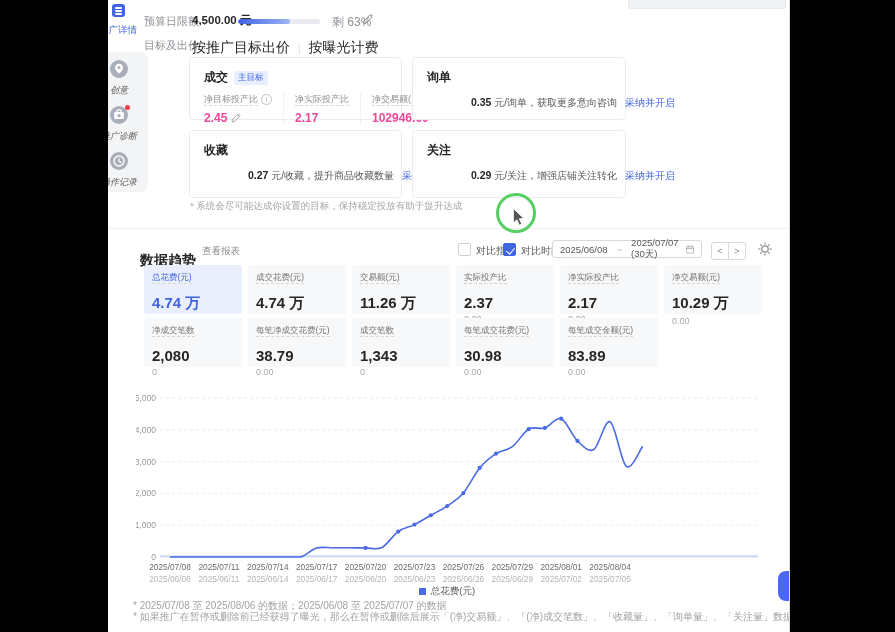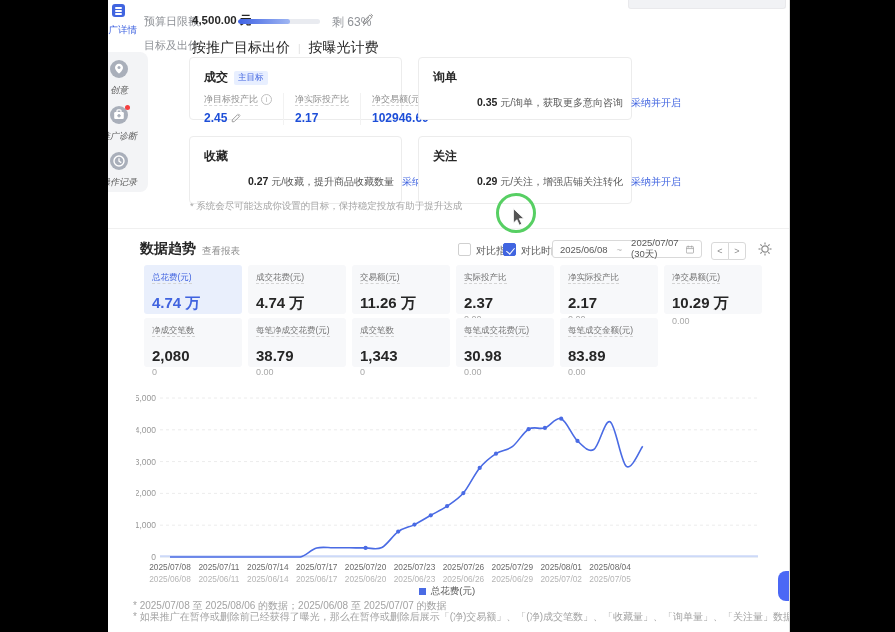--- a/index.html
+++ b/index.html
@@ -20,30 +20,30 @@
   .sb-item .lab{margin-top:2px;font-size:9px;color:#5c5c5c;white-space:nowrap;font-style:italic;}
   .red-dot{position:absolute;right:-2px;top:-1px;width:5px;height:5px;border-radius:50%;background:#f53f3f;}
   
   .g-lab{font-size:11px;color:#8e9196;}
   .bold-val{font-size:11.5px;font-weight:bold;color:#262626;}
   .pbar{width:82px;height:5px;background:#e9ebf0;border-radius:3px;overflow:hidden;}
   .pbar i{display:block;height:100%;border-radius:3px;background:linear-gradient(90deg,#3f62e4,#9fb6f2);}
   .opt{font-size:14px;color:#262626;}
   .opt-sep{color:#e0e0e0;margin:0 8px;font-size:10px;}
   
-  .gc-grid{left:81px;top:57px;width:433px;display:grid;grid-template-columns:213px 214px;grid-template-rows:63px 68px;gap:16px;}
+  .gc-grid{left:81px;top:57px;width:433px;display:grid;grid-template-columns:213px 214px;grid-template-rows:63px 68px;gap:10px;}
   .gcard{border:1px solid #ececec;border-radius:4px;background:#fff;box-sizing:border-box;padding:9px 14px;position:relative;}
   .gc-title{font-size:12px;font-weight:bold;color:#262626;display:inline-block;}
   .gc-badge{display:inline-block;margin-left:6px;font-size:8.5px;color:#4165e0;background:#e8efff;border-radius:2px;padding:1px 4px;vertical-align:1px;}
   .gc-metrics{display:flex;margin-top:7px;}
   .gc-col{padding-right:11px;}
   .gc-col + .gc-col{border-left:1px solid #f2f2f2;padding-left:11px;}
   .m-label{font-size:9px;color:#8e8e8e;white-space:nowrap;}
   .m-label .u{border-bottom:1px dashed #d6d6d6;padding-bottom:1px;}
-  .m-value{font-size:12px;font-weight:bold;color:#1d4ed8;margin-top:5px;white-space:nowrap;}
+  .m-value{font-size:12px;font-weight:bold;color:#ec4899;margin-top:5px;white-space:nowrap;}
   .info-i{display:inline-block;width:9px;height:9px;border:1px solid #c0c0c0;border-radius:50%;font-size:7px;color:#b0b0b0;text-align:center;line-height:9px;margin-left:3px;font-style:normal;vertical-align:0;}
   .gc-desc{margin-top:10px;font-size:10px;color:#595959;white-space:nowrap;}
   .gc-desc b{font-size:10.5px;color:#262626;padding-left:44px;}
   .gc-link{color:#4165e0;margin-left:8px;cursor:pointer;}
   .note{font-size:9.5px;color:#a6a6a6;}
   .hr{left:0;top:228px;width:682px;height:1px;background:#f0f0f0;}
   
   .click-ring{left:388px;top:193px;width:40px;height:40px;border:3px solid #57cf63;border-radius:50%;box-sizing:border-box;}
   
   .t-title{font-size:14px;font-weight:bold;color:#262626;}
@@ -140,21 +140,21 @@
     </div>
   <div class="abs note" style="left:82px;top:200px">* 系统会尽可能达成你设置的目标，保持稳定投放有助于提升达成</div>
 
   <div class="abs hr"></div>
 
   <div class="abs click-ring"></div>
   <svg class="abs" style="left:404px;top:208px" width="14" height="18" viewBox="0 0 11 16">
     <path d="M0.5 0.5 L0.5 13.5 L3.6 10.4 L5.8 15.3 L8 14.3 L5.8 9.5 L10 9.5 Z" fill="#555" stroke="#fff" stroke-width="0.8"></path>
   </svg>
 
-  <div class="abs t-title" style="left:32px;top:240px">数据趋势</div>
+  <div class="abs t-title" style="left:32px;top:252px">数据趋势</div>
   <div class="abs t-link" style="left:94px;top:245px">查看报表</div>
   <div class="abs cbx" style="left:350px;top:243px"></div>
   <div class="abs cb-lab" style="left:368px;top:244px">对比指标</div>
   <div class="abs cbx on" style="left:395px;top:243px"></div>
   <div class="abs cb-lab" style="left:413px;top:244px">对比时间</div>
   <div class="abs datebox" style="left:444px;top:240px">
     <span>2025/06/08</span>
     <span class="sep">~</span>
     <span>2025/07/07  (30天)</span>
     <svg style="margin-left:auto" width="11" height="11" viewBox="0 0 11 11">

